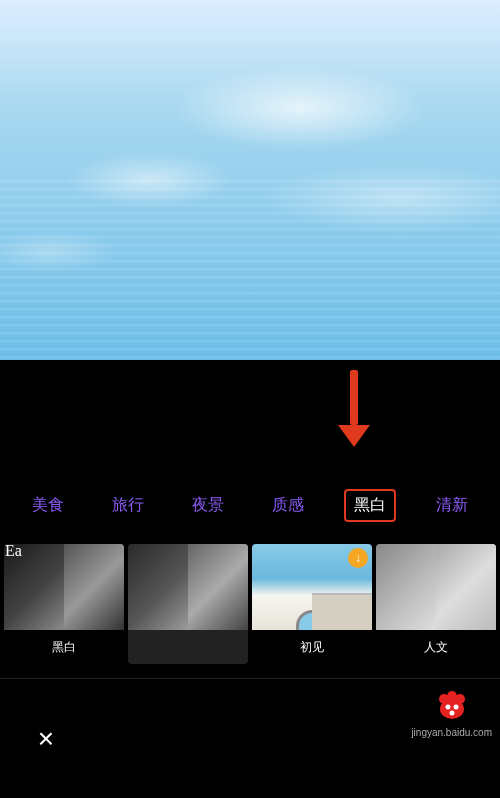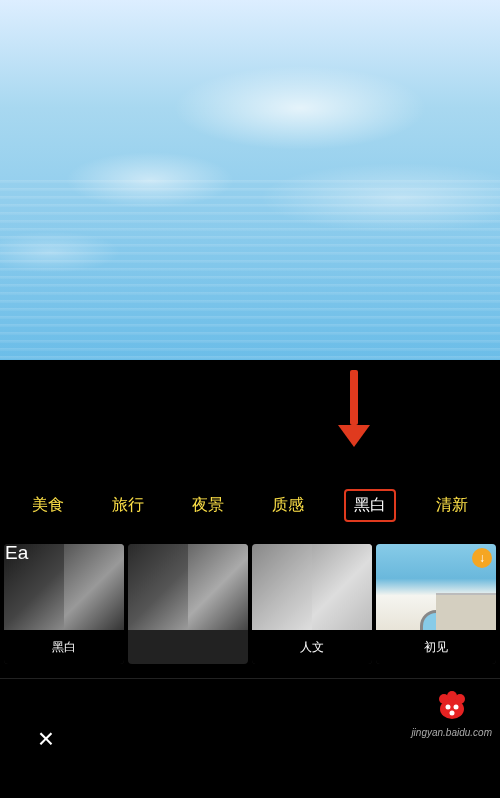--- a/index.html
+++ b/index.html
@@ -84,21 +84,21 @@
     #filter-categories {
       width: 500px;
       height: 50px;
       background: #000;
       display: flex;
       align-items: center;
       justify-content: space-around;
       padding: 0 8px;
     }
     .filter-category {
-      color: #fde047;
+      color: #8b5cf6;
       font-size: 16px;
       padding: 4px 8px;
       cursor: pointer;
       border-radius: 4px;
       position: relative;
     }
     .filter-category.active {
       border: 2px solid #e03a1e;
       color: #fff;
     }
@@ -254,41 +254,41 @@
     }
 
     
     #watermark {
       position: absolute;
       bottom: 60px;
       right: 8px;
       display: flex;
       flex-direction: column;
       align-items: center;
-      font-style: italic;
     }
     .baidu-icon {
       width: 40px;
       height: 40px;
       position: relative;
     }
     .watermark-text {
       color: #aaa;
       font-size: 10px;
       margin-top: 2px;
       text-align: center;
     }
 
     
     #ea-text {
       position: absolute;
       left: 5px;
       top: 542px;
       color: #fff;
-      font-size: 19px;
+      font-size: 16px;
+      font-family: Liberation Serif, serif;
     }
   </style>
 </head>
 <body>
 
 <div id="photo-area"></div>
 
 <div id="middle-section">
   <div id="arrow-container">
     <div class="arrow-shaft"></div>
@@ -309,33 +309,33 @@
 
   <div class="filter-thumb thumb-heibai">
     <div class="filter-thumb-img"></div>
     <div class="filter-label">黑白</div>
   </div>
 
   <div class="filter-thumb thumb-jingdian">
     <div class="filter-thumb-img"></div>
   </div>
 
-  <div class="filter-thumb thumb-renwen">
-    <div class="filter-thumb-img"></div>
-    <div class="filter-label">人文</div>
-  </div>
-
   <div class="filter-thumb thumb-chujian">
     <div class="filter-thumb-img">
       <div class="thumb-arch"></div>
     </div>
     <div class="download-badge"></div>
     <div class="filter-label">初见</div>
   </div>
 
+  <div class="filter-thumb thumb-renwen">
+    <div class="filter-thumb-img"></div>
+    <div class="filter-label">人文</div>
+  </div>
+
 </div>
 
 <div id="bottom-bar">
   <div class="close-btn">
     <span class="close-icon-svg">×</span>
   </div>
 
   <span id="ea-text">Ea</span>
 
   <div id="watermark">

